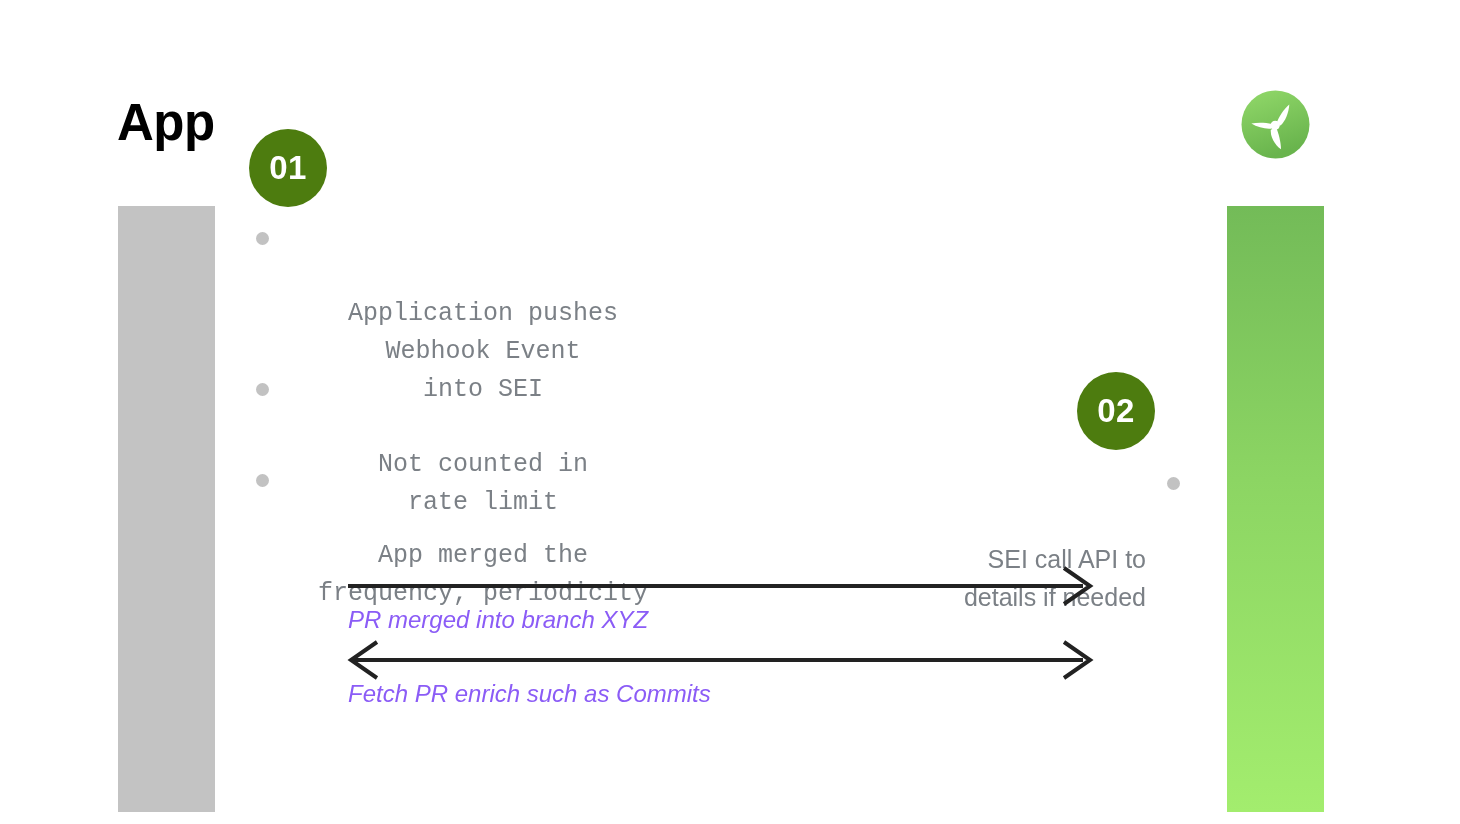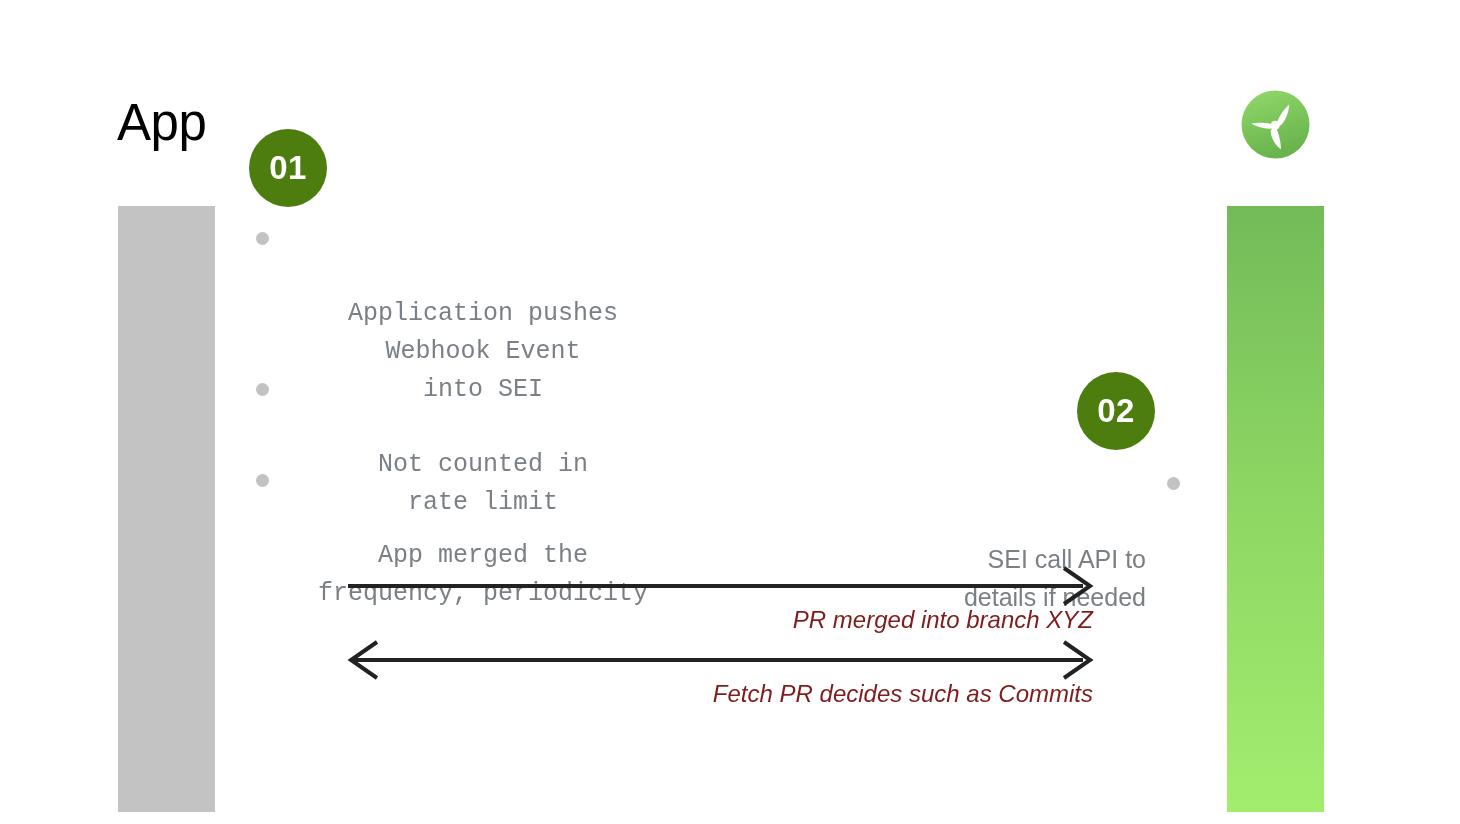--- a/index.html
+++ b/index.html
@@ -15,21 +15,21 @@
     font-family: "Liberation Sans", sans-serif;
     -webkit-font-smoothing: antialiased;
   }
 
   
   .page-title {
     position: absolute;
     left: 117px;
     top: 97px;
     font-size: 51px;
-    font-weight: 400;
+    font-weight: 700;
     color: #000000;
     line-height: 1;
     letter-spacing: -0.5px;
     white-space: nowrap;
   }
 
   
   .bar {
     position: absolute;
     width: 97px;
@@ -117,24 +117,24 @@
   .arrow-1 { top: 568px; }
   .arrow-2 { top: 642px; }
   .arrow-svg {
     display: block;
     width: 745px;
     height: 36px;
     overflow: visible;
   }
   .arrow-label {
     margin-top: 2px;
-    text-align: right;
+    text-align: left;
     font-size: 24px;
     font-style: italic;
-    color: #7f1d1d;
+    color: #8b5cf6;
     white-space: nowrap;
   }
 </style>
 </head>
 <body>
 
 <div class="page-title">App</div>
 
 <div class="bar bar-left"></div>
 <div class="bar bar-right"></div>
@@ -200,14 +200,14 @@
   </svg>
   <div class="arrow-label">PR merged into branch XYZ</div>
 </div>
 
 <div class="arrow-row arrow-2">
   <svg class="arrow-svg" viewBox="0 0 745 36">
     <line x1="3" y1="18" x2="735" y2="18" stroke="#222222" stroke-width="4"></line>
     <polyline points="29,0 3,18 29,36" fill="none" stroke="#222222" stroke-width="4" stroke-linecap="butt" stroke-linejoin="miter"></polyline>
     <polyline points="716,0 742,18 716,36" fill="none" stroke="#222222" stroke-width="4" stroke-linecap="butt" stroke-linejoin="miter"></polyline>
   </svg>
-  <div class="arrow-label">Fetch PR decides such as Commits</div>
+  <div class="arrow-label">Fetch PR enrich such as Commits</div>
 </div>
 
 </body></html>

